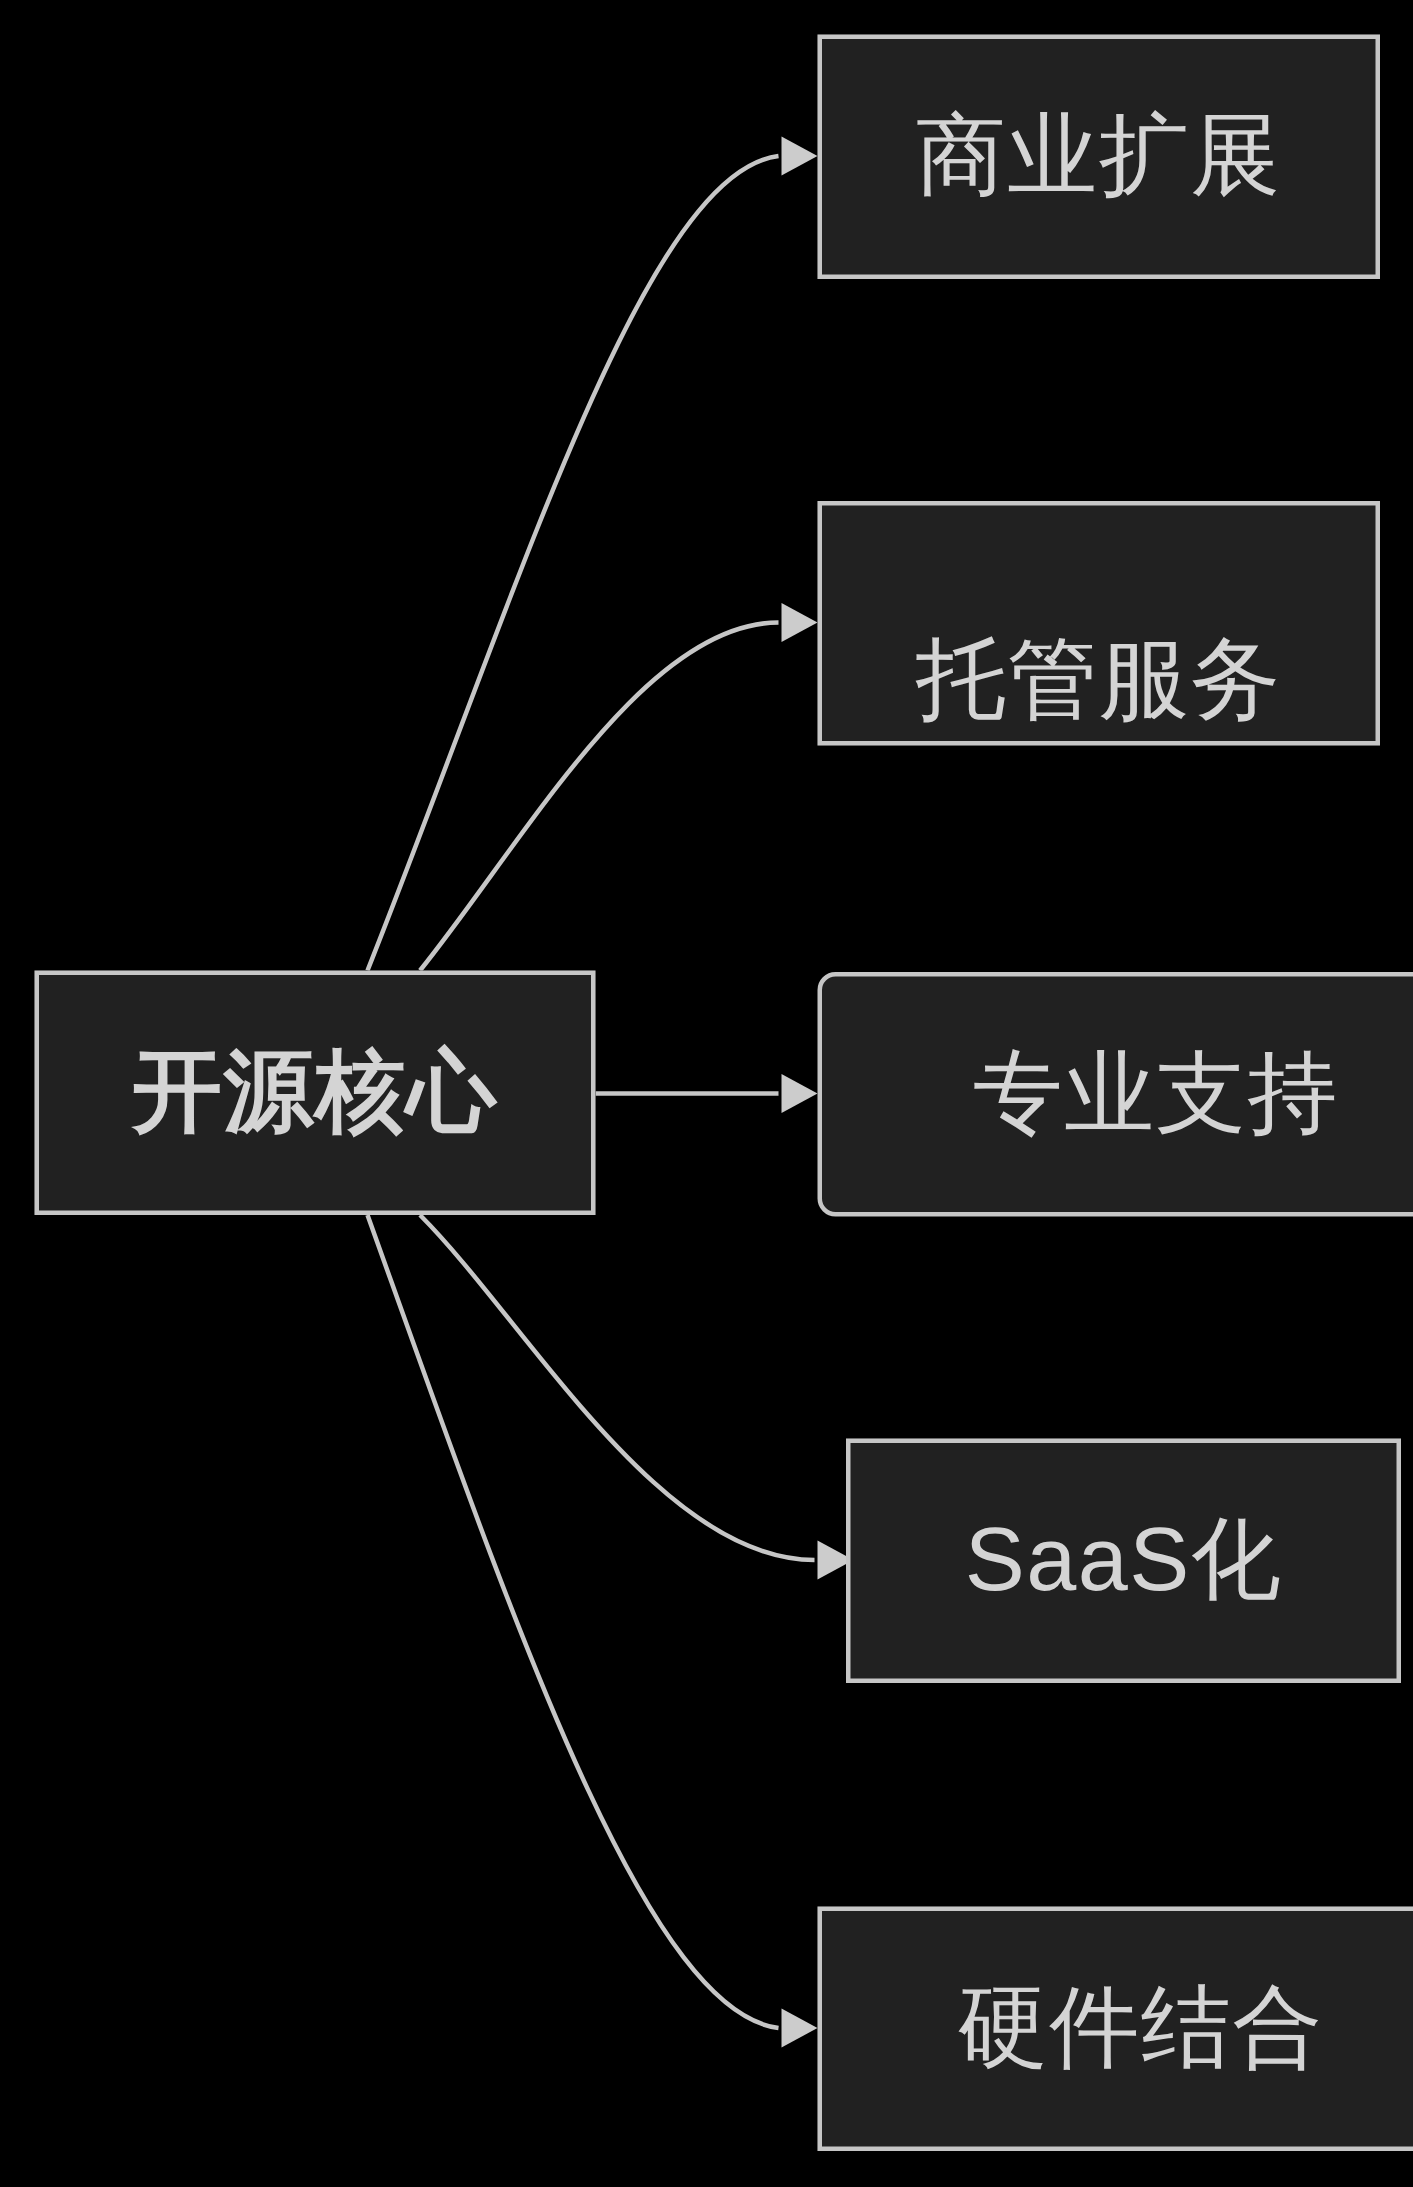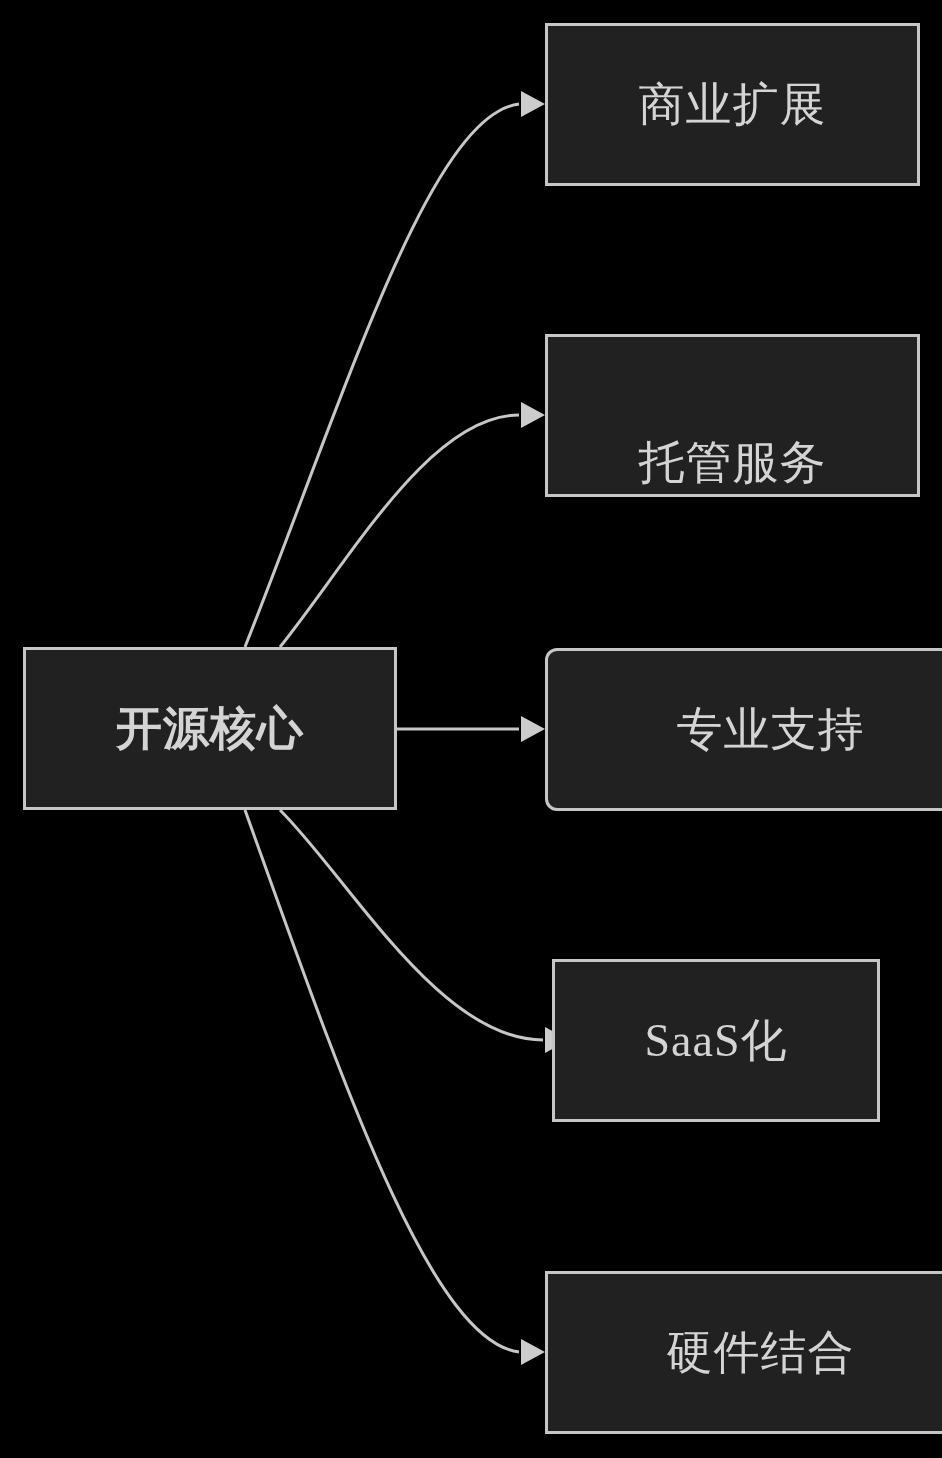--- a/index.html
+++ b/index.html
@@ -27,30 +27,30 @@
   }
   .node {
     position: absolute;
     background: #212121;
     border: 3px solid #c6c6c6;
     box-sizing: border-box;
     display: flex;
     align-items: center;
     justify-content: center;
     color: #d4d4d4;
-    font-size: 46px;
+    font-size: 60px;
     font-weight: 400;
     letter-spacing: 1px;
     white-space: nowrap;
   }
   .node-center   { left: 23px;  top: 647px;  width: 374px; height: 163px; font-weight: bold; }
   .node-biz      { left: 545px; top: 23px;   width: 375px; height: 163px; }
   .node-hosting  { left: 545px; top: 334px;  width: 375px; height: 163px; align-items: flex-end; }
   .node-support  { left: 545px; top: 648px;  width: 451px; height: 163px; border-radius: 12px; }
-  .node-saas     { left: 552px; top: 959px;  width: 328px; height: 163px; font-family: Liberation Serif, serif; }
+  .node-saas     { left: 564px; top: 959px;  width: 370px; height: 163px; }
   .node-hardware { left: 545px; top: 1271px; width: 431px; height: 163px; }
 </style>
 </head>
 <body>
 
 <div id="canvas">
 
   <svg class="edge-layer" viewBox="0 0 942 1458" xmlns="http://www.w3.org/2000/svg">
     <g stroke="#c6c6c6" stroke-width="3" fill="none">
 

